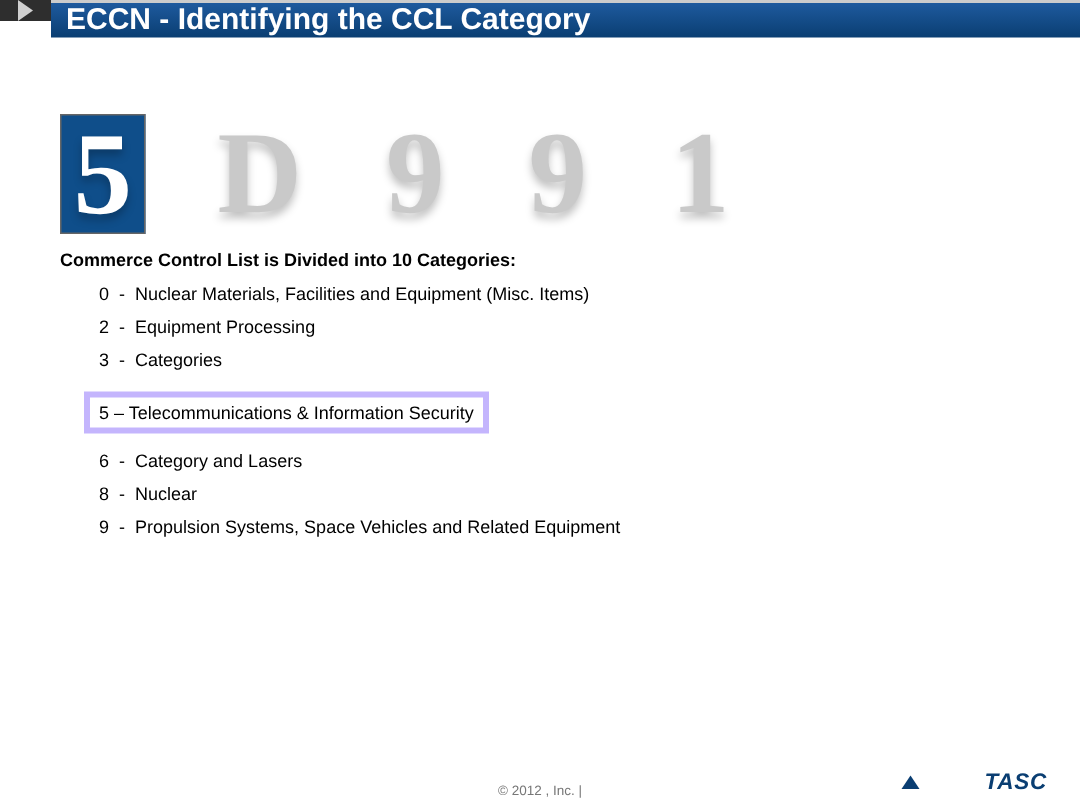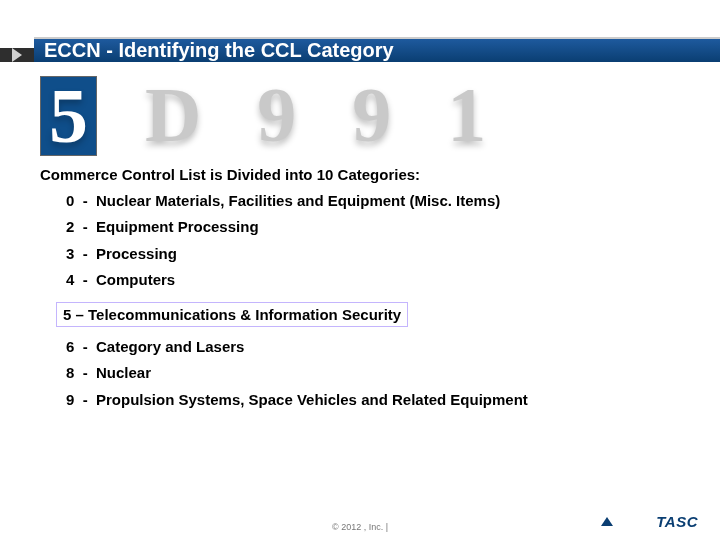--- a/index.html
+++ b/index.html
@@ -6,21 +6,21 @@
     body {
       width: 720px;
       height: 540px;
       font-family: Arial, Helvetica, sans-serif;
       position: relative;
       background: #fff;
       overflow: hidden;
     }
     .header {
       display: flex;
-      align-items: flex-end;
+      align-items: flex-start;
       height: 62px;
     }
     .arrow-box {
       width: 34px;
       background: #2e2e2e;
       display: flex;
       align-items: center;
       justify-content: center;
     }
     .arrow-box .tri {
@@ -57,38 +57,37 @@
     .digit.active {
       color: #fff;
       background: #0f4e8a;
       border: 1px solid #666;
     }
     .digit.inactive {
       color: #c9c9c9;
     }
     .content {
       padding: 6px 40px 0 40px;
-      font-size: 15px;
+      font-size: 12px;
       color: #000;
     }
     .subhead {
       font-weight: bold;
       margin-bottom: 8px;
     }
     .cat-list {
       padding-left: 26px;
-      font-weight: bold;
     }
     .cat-row {
       margin-bottom: 6px;
       line-height: 1.35;
     }
     .highlight-box {
-      border: 1px solid #c4b5fd;
-      font-weight: bold;
+      border: 4px solid #c4b5fd;
+      font-weight: normal;
       padding: 3px 6px;
       margin: 6px 16px 10px 16px;
       display: inline-block;
     }
     .footer {
       position: absolute;
       bottom: 8px;
       left: 0;
       right: 0;
       text-align: center;
@@ -136,22 +135,21 @@
   <div class="digit inactive">9</div>
   <div class="digit inactive">1</div>
 </div>
 
 <div class="content">
   <div class="subhead">Commerce Control List is Divided into 10 Categories:</div>
 
   <div class="cat-list">
     <div class="cat-row"><span>0</span>&nbsp; -&nbsp; <span>Nuclear Materials, Facilities and Equipment (Misc. Items)</span></div>
     <div class="cat-row"><span>2</span>&nbsp; -&nbsp; <span>Equipment Processing</span></div>
-    <div class="cat-row"><span>3</span>&nbsp; -&nbsp; <span>Processing</span></div>
-    <div class="cat-row"><span>4</span>&nbsp; -&nbsp; <span>Computers</span></div>
+    <div class="cat-row"><span>3</span>&nbsp; -&nbsp; <span>Categories</span></div>
   </div>
 
   <div class="highlight-box">5 – Telecommunications &amp; Information Security</div>
 
   <div class="cat-list">
     <div class="cat-row"><span>6</span>&nbsp; -&nbsp; <span>Category and Lasers</span></div>
     <div class="cat-row"><span>8</span>&nbsp; -&nbsp; <span>Nuclear</span></div>
     <div class="cat-row"><span>9</span>&nbsp; -&nbsp; <span>Propulsion Systems, Space Vehicles and Related Equipment</span></div>
   </div>
 </div>

